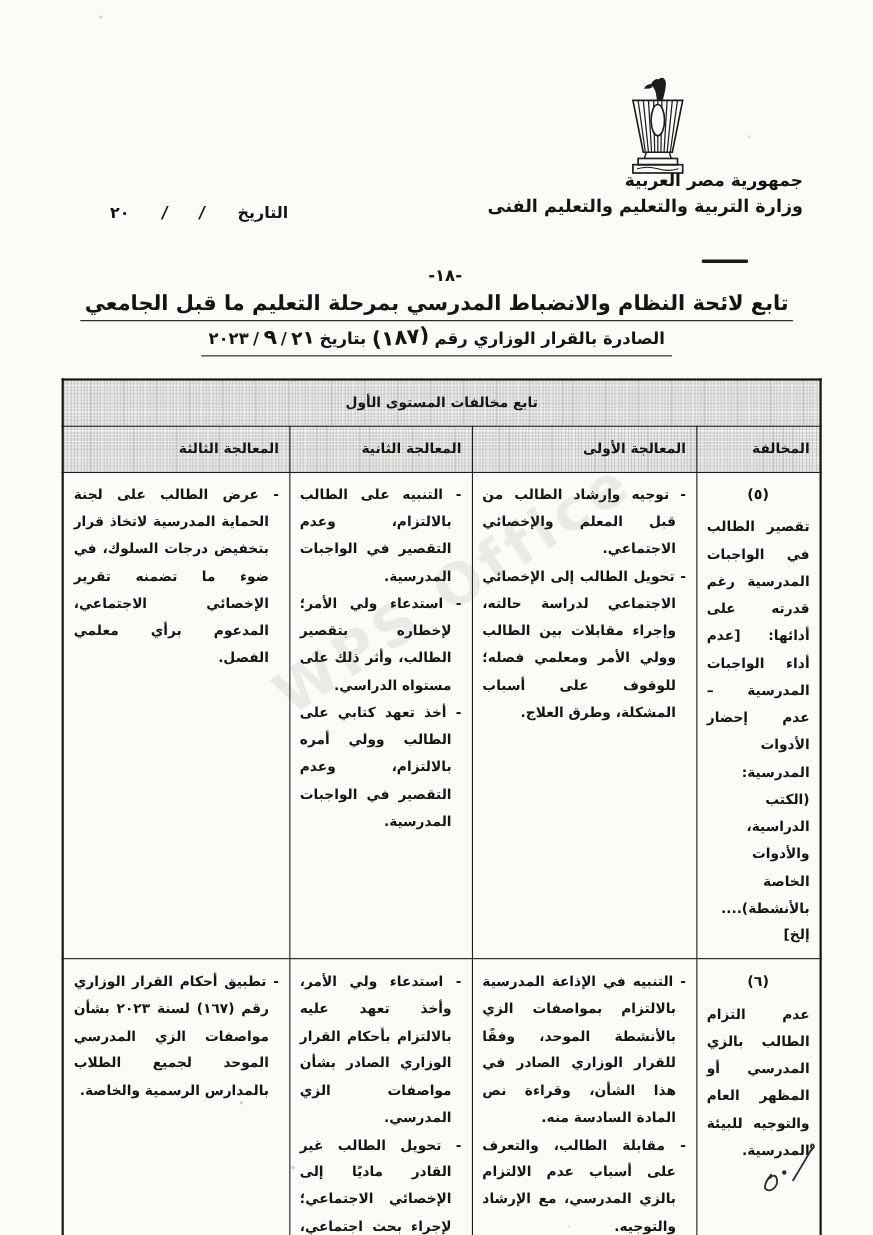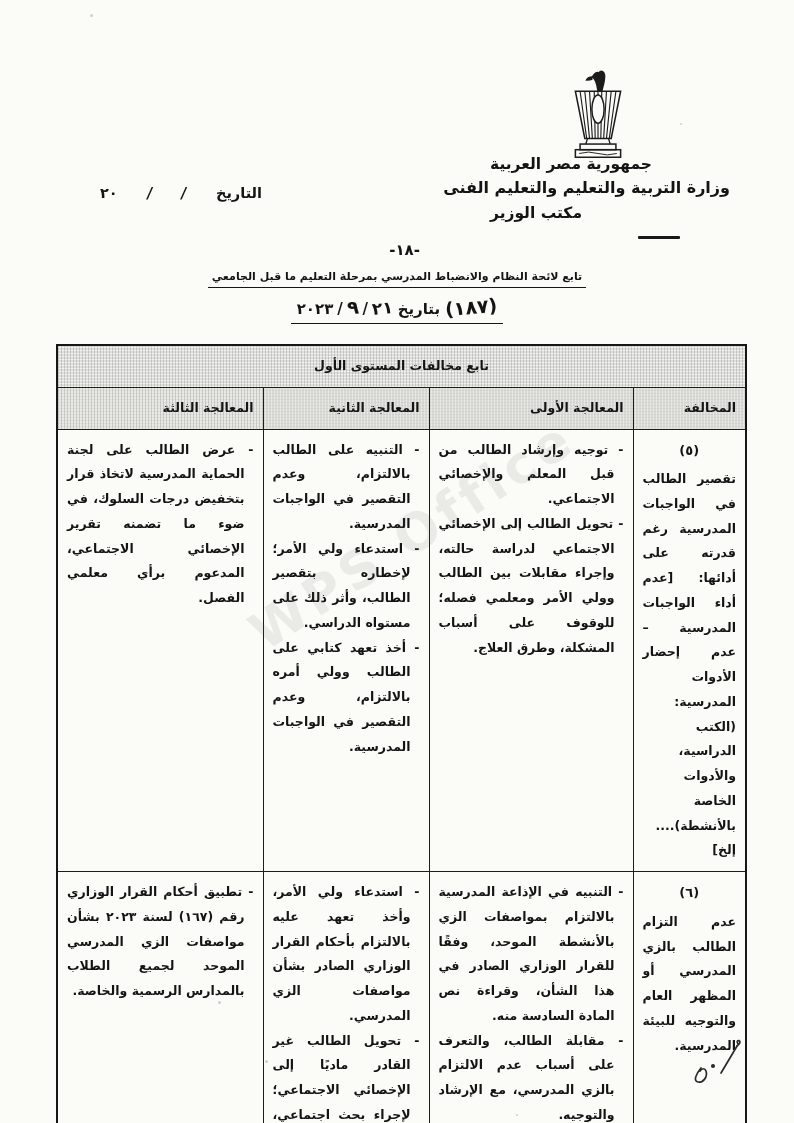--- a/index.html
+++ b/index.html
@@ -11,21 +11,21 @@
     color:#141414;
     overflow:hidden;
     direction:rtl;
   }
   .page { position:absolute; inset:0; }
 
   
   .emblem { position:absolute; left:565px; top:64px; width:66px; height:96px; }
   .letterhead {
     position:absolute; left:490px; top:152px; width:240px;
-    text-align:left; font-weight:bold; line-height:1.55;
+    text-align:right; font-weight:bold; line-height:1.55;
   }
   .letterhead .lh1 { font-size:15.5px; letter-spacing:.5px; }
   .letterhead .lh2 { font-size:16px; white-space:nowrap; }
   .letterhead .lh3 { font-size:15.5px; padding-right:55px; }
   .office-underline {
     position:absolute; left:638px; top:236px; width:42px; height:3px;
     background:#191919; border-radius:1px;
   }
 
   
@@ -40,21 +40,21 @@
   
   .page-number {
     position:absolute; left:330px; top:241px; width:90px;
     text-align:right; font-weight:bold; font-size:15px;
     direction:ltr; letter-spacing:1px;
   }
   .title-wrap { position:absolute; left:0; width:794px; text-align:center; }
   .t1-wrap { top:265px; }
   .t2-wrap { top:296px; }
   .title-line {
-    display:inline-block; font-weight:bold; font-size:11px;
+    display:inline-block; font-weight:bold; font-size:19px;
     border-bottom:1.6px solid #161616; padding:0 4px 4px 4px;
   }
   .t2-flex {
     display:inline-flex; direction:rtl; align-items:baseline; gap:5px;
     font-weight:bold; font-size:15px;
     border-bottom:1.6px solid #161616; padding:0 6px 5px 6px;
   }
   .hand {
     direction:ltr; display:inline-block; font-size:19px; font-weight:bold;
     transform:rotate(-5deg); letter-spacing:1px;
@@ -132,38 +132,38 @@
         <rect x="16" y="84" width="38" height="6"></rect>
         <rect x="11" y="90" width="48" height="8"></rect>
         <path d="M15 94 Q25 91 35 94 Q45 97 55 94" stroke-width="1"></path>
       </g>
     </svg>
   </div>
 
   <div class="letterhead">
     <div class="lh1">جمهورية مصر العربية</div>
     <div class="lh2">وزارة التربية والتعليم والتعليم الفنى</div>
-    <div class="lh3">مكتب الوزير</div>
   </div>
   <div class="office-underline"></div>
 
   <div class="date-line">
     <span>التاريخ</span>
     <span class="sep">/</span>
     <span class="sep">/</span>
     <span>٢٠</span>
   </div>
 
   <div class="page-number">-١٨-</div>
 
   <div class="title-wrap t1-wrap">
     <span class="title-line">تابع لائحة النظام والانضباط المدرسي بمرحلة التعليم ما قبل الجامعي</span>
   </div>
   <div class="title-wrap t2-wrap">
     <span class="t2-flex">
+      <span>الصادرة بالقرار الوزاري رقم</span>
       <span class="hand">(١٨٧)</span>
       <span>بتاريخ</span>
       <span class="dateparts">
         <span class="hand hand-sm">٢١</span>
         <span>/</span>
         <span class="hand">٩</span>
         <span>/</span>
         <span>٢٠٢٣</span>
       </span>
     </span>

